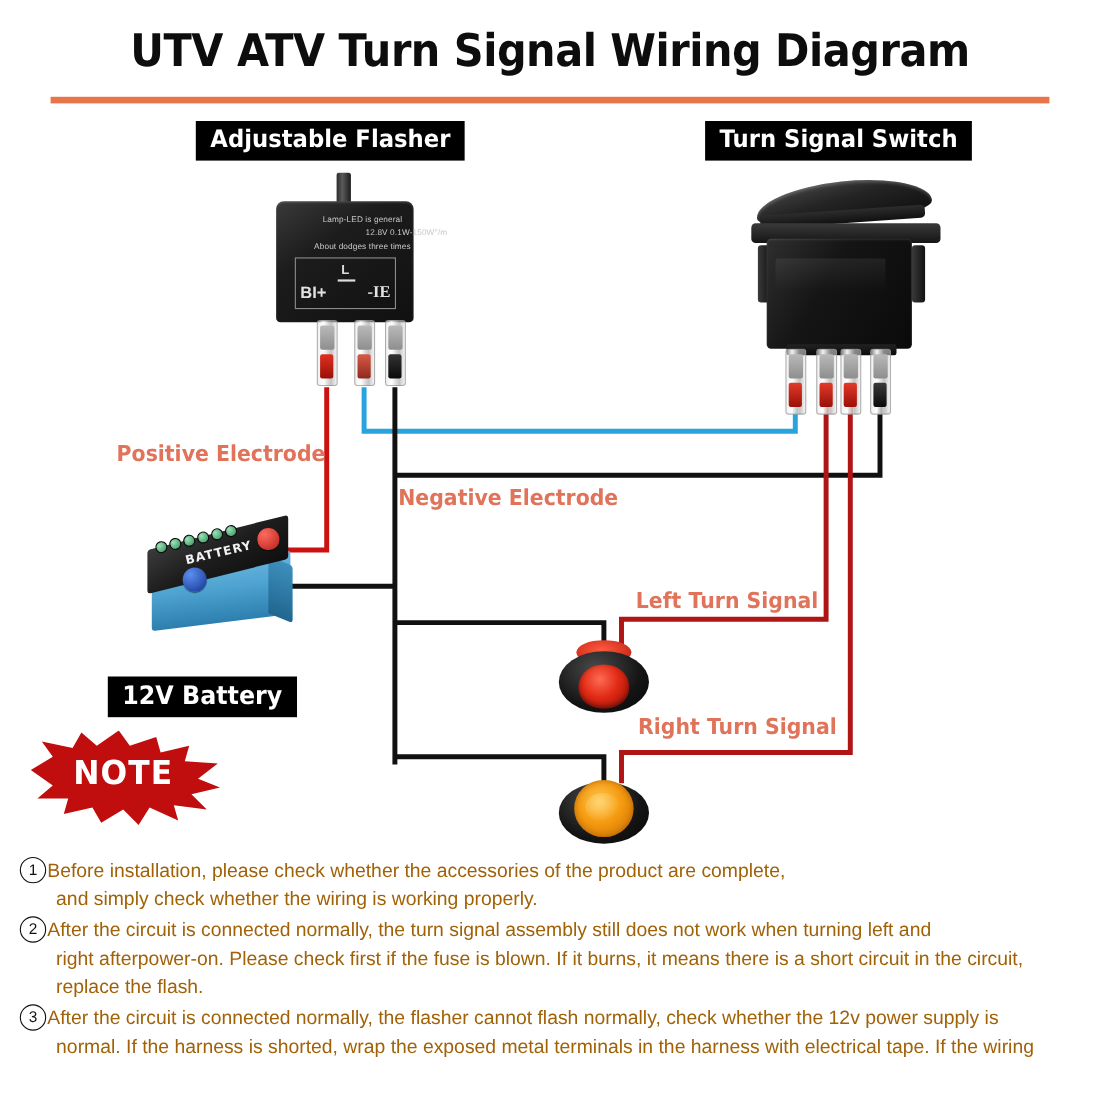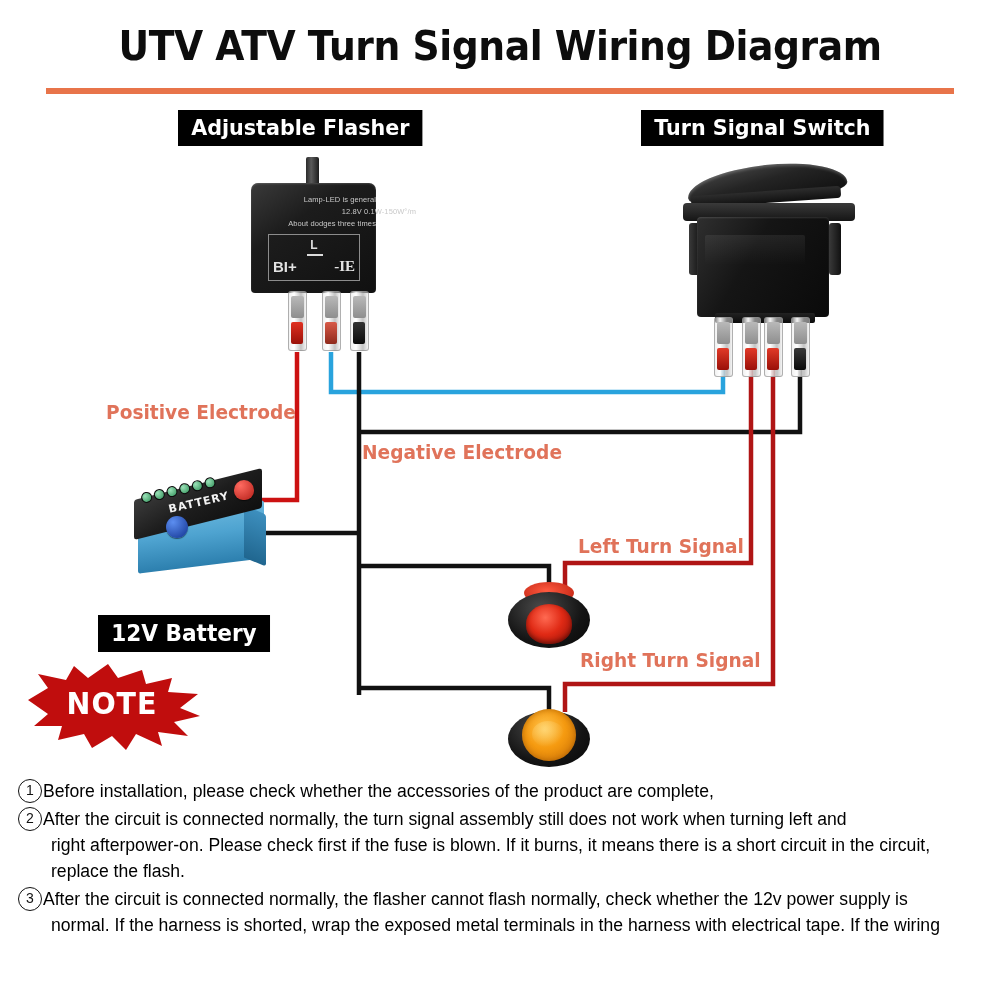--- a/index.html
+++ b/index.html
@@ -89,22 +89,22 @@
   }
   #flasher-body {
     position: absolute; left: 5px; top: 26px;
     width: 125px; height: 110px;
     background: linear-gradient(145deg,#3a3a3a 0%,#1c1c1c 35%,#101010 100%);
     border-radius: 7px 7px 4px 4px;
     box-shadow: inset 0 1px 2px rgba(255,255,255,.18);
   }
   .flasher-line {
     position: absolute;
-    left: 0; width: 125px;
-    text-align: right;
+    left: 16px; width: 125px;
+    text-align: center;
     color: #c9c9c9;
     font-family: "Liberation Sans", sans-serif;
     font-size: 7.5px;
     letter-spacing: .1px;
     white-space: nowrap;
   }
   #fl-l1 { top: 12px; }
   #fl-l2 { top: 24px; padding-left: 40px; }
   #fl-l3 { top: 36px; }
   #flasher-term-box {
@@ -329,21 +329,21 @@
     font-size: 14px;
     line-height: 20px;
     text-align: center;
     margin-top: 1px;
     color: #111;
   }
   .note-body {
     font-family: "Liberation Sans", sans-serif;
     font-size: 17.6px;
     line-height: 26px;
-    color: #000000;
+    color: #a16207;
     padding-left: 1px;
     text-indent: 0;
   }
   .note-body .cont { display: block; padding-left: 8px; }
 </style>
 </head>
 <body>
 
 <div id="page-title">UTV ATV Turn Signal Wiring Diagram</div>
 <div id="accent-bar"></div>
@@ -456,20 +456,21 @@
     <polygon fill="#c00d0d" points="6,36 26,24 16,10 44,16 52,2 66,14 86,0 96,14 120,6 124,20 150,14 146,28 176,30 158,44 178,52 152,58 166,72 136,68 140,82 114,70 104,86 90,72 70,84 62,70 36,76 40,62 12,62 26,50"></polygon>
   </svg>
   <div id="note-text">NOTE</div>
 </div>
 
 <div id="notes">
   <div class="note-item">
     <div class="note-num">1</div>
     <div class="note-body">
       <span>Before installation, please check whether the accessories of the product are complete,</span>
+      <span class="cont">and simply check whether the wiring is working properly.</span>
     </div>
   </div>
   <div class="note-item">
     <div class="note-num">2</div>
     <div class="note-body">
       <span>After the circuit is connected normally, the turn signal assembly still does not work when turning left and</span>
       <span class="cont">right afterpower-on. Please check first if the fuse is blown. If it burns, it means there is a short circuit in the circuit,</span>
       <span class="cont">replace the flash.</span>
     </div>
   </div>

